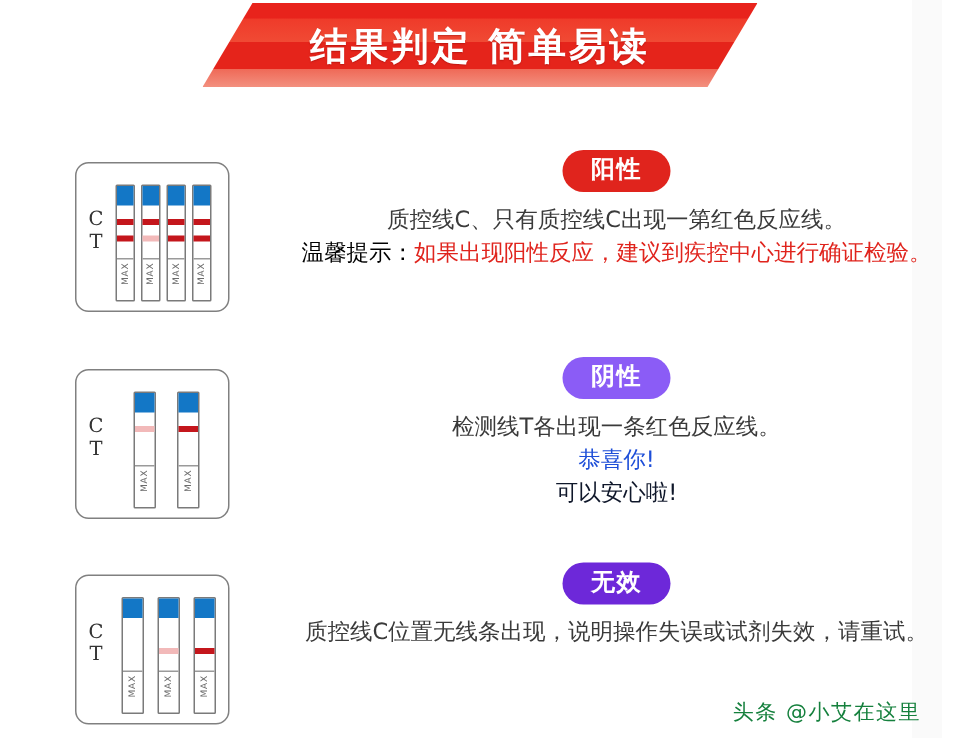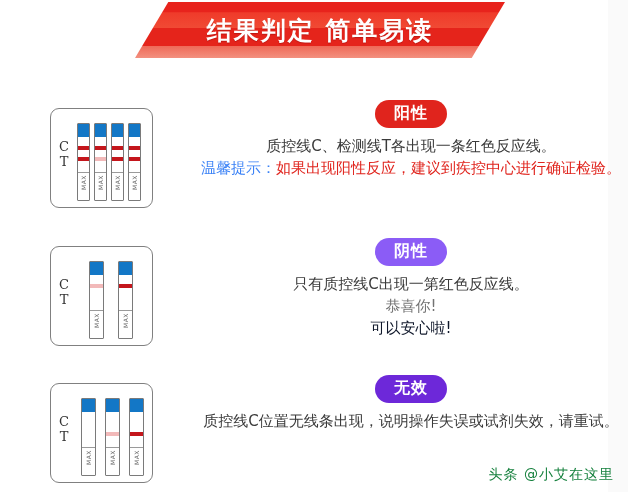--- a/index.html
+++ b/index.html
@@ -82,24 +82,24 @@
     color:#fff;font-size:16px;font-weight:bold;letter-spacing:1px;
   }
   .badge-pos{background:#e0241d;}
   .badge-neg{background:#8b5cf6;}
   .badge-inv{background:#6d28d9;}
   .body-text{
     margin-top:7px;
     font-size:15px;line-height:22px;color:#3a3a3a;
     font-family:"DejaVu Sans","Liberation Sans",sans-serif;
   }
-  .tip-label{color:#3b82f6;margin-top:16px;}
+  .tip-label{color:#000000;margin-top:16px;}
   .tip-body{color:#e0241d;font-family:Liberation Mono, monospace;}
   .red-line{color:#0f172a;display:block;}
-  .pink-line{color:#737373;display:block;}
+  .pink-line{color:#1d4ed8;display:block;}
 
   
   .watermark{
     position:absolute;right:14px;bottom:8px;
     font-size:14px;color:#15803d;letter-spacing:1px;
     font-family:"DejaVu Sans","Liberation Sans",sans-serif;
   }
   .edge{position:absolute;right:0;top:0;width:20px;height:492px;background:#fafafa;}
 </style>
 </head>
@@ -149,21 +149,21 @@
           <div class="line line-t"></div>
           <div class="max-sep"></div>
           <div class="max">MAX</div>
         </div>
       </div>
     </div>
 
     <div class="textcol">
       <span class="badge badge-pos">阳性</span>
       <div class="body-text">
-        <span>质控线C、检测线T各出现一条红色反应线。</span><br>
+        <span>质控线C、只有质控线C出现一第红色反应线。</span><br>
         <span class="tip-label">温馨提示：</span><span class="tip-body">如果出现阳性反应，建议到疾控中心进行确证检验。</span>
       </div>
     </div>
   </div>
 
   <div class="row row-neg">
 
     <div class="panel">
       <div class="ct-labels">
         <div>C</div>
@@ -181,21 +181,21 @@
           <div class="line line-c"></div>
           <div class="max-sep"></div>
           <div class="max">MAX</div>
         </div>
       </div>
     </div>
 
     <div class="textcol">
       <span class="badge badge-neg">阴性</span>
       <div class="body-text">
-        <span>只有质控线C出现一第红色反应线。</span>
+        <span>检测线T各出现一条红色反应线。</span>
         <span class="pink-line">恭喜你!</span>
         <span class="red-line">可以安心啦!</span>
       </div>
     </div>
   </div>
 
   <div class="row row-inv">
 
     <div class="panel">
       <div class="ct-labels">

